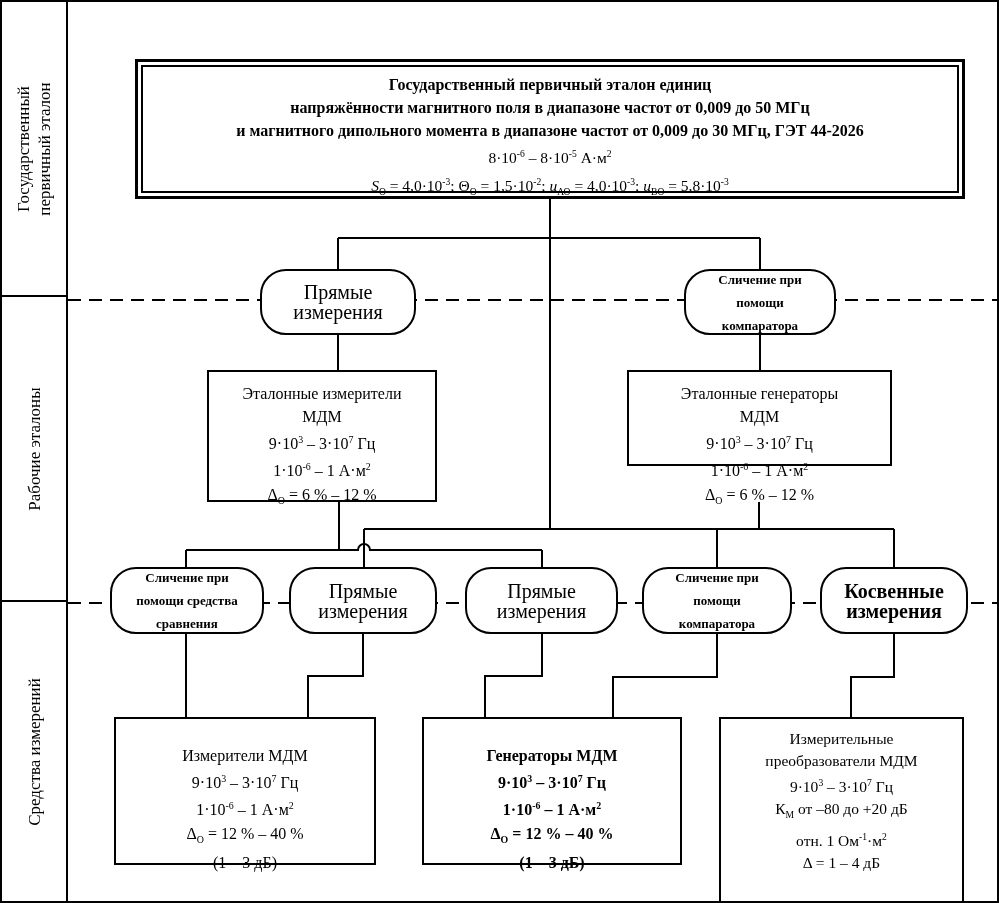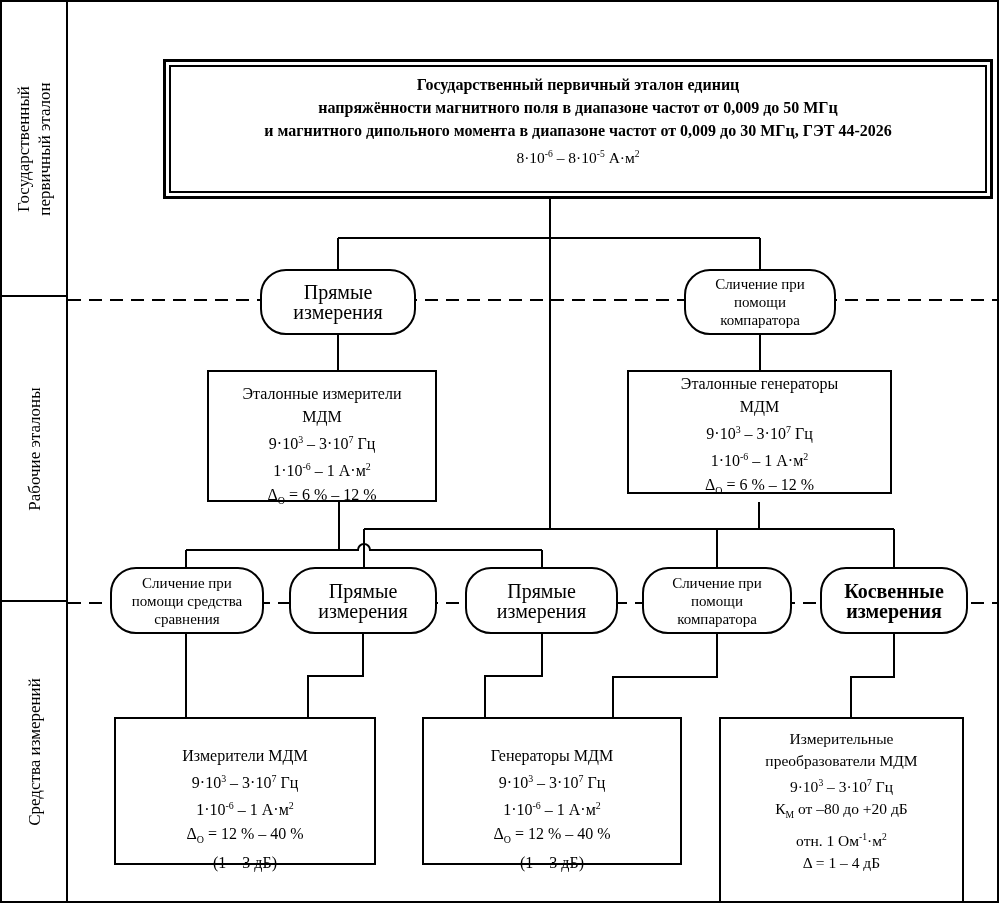--- a/index.html
+++ b/index.html
@@ -25,45 +25,45 @@
     text-align: center; white-space: pre-line;
     font-size: 17px; line-height: 21px;
   }
   #side1 { top: 0; height: 295px; border-bottom: 2px solid #000; }
   #side2 { top: 295px; height: 305px; border-bottom: 2px solid #000; }
   #side3 { top: 600px; height: 299px; }
 
   .node { position: absolute; background: #fff; border: 2px solid #000; z-index: 1; text-align: center; }
 
   
-  #primary-box { left: 133px; top: 57px; width: 830px; height: 140px; border-width: 3px; padding: 3px; margin-left: 28px; }
+  #primary-box { left: 133px; top: 57px; width: 830px; height: 140px; border-width: 3px; padding: 3px; }
   #primary-inner { width: 100%; height: 100%; border: 2px solid #000; padding-top: 6px; }
   .ptitle { font-weight: bold; font-size: 16px; line-height: 23px; white-space: pre-line; }
   .pformula { font-size: 15.5px; line-height: 24px; }
 
   
   .oval { border-radius: 26px; display: flex; align-items: center; justify-content: center; white-space: pre-line; }
   .oval.l2 { font-size: 20px; line-height: 20px; }
-  .oval.l3 { font-size: 15px; line-height: 18px; }
+  .oval.l3 { font-size: 13px; line-height: 23px; font-weight: bold; }
 
   #oval-t1 { left: 258px; top: 267px; width: 156px; height: 66px; }
   #oval-t2 { left: 682px; top: 267px; width: 152px; height: 66px; }
 
   #oval-m1 { left: 108px; top: 565px; width: 154px; height: 67px; }
   #oval-m2 { left: 287px; top: 565px; width: 148px; height: 67px; }
   #oval-m3 { left: 463px; top: 565px; width: 153px; height: 67px; }
   #oval-m4 { left: 640px; top: 565px; width: 150px; height: 67px; }
   #oval-m5 { left: 818px; top: 565px; width: 148px; height: 67px; font-weight: bold; }
 
   
   .rect { font-size: 16px; line-height: 23px; }
   #rect-w1 { left: 205px; top: 368px; width: 230px; height: 132px; padding-top: 10px; }
-  #rect-w2 { left: 625px; top: 368px; width: 265px; height: 124px; }
+  #rect-w2 { left: 625px; top: 368px; width: 265px; height: 96px; padding-top: 10px; }
   #rect-b1 { left: 112px; top: 715px; width: 262px; height: 148px; padding-top: 25px; }
-  #rect-b2 { left: 420px; top: 715px; width: 260px; height: 148px; padding-top: 25px; }
+  #rect-b2 { left: 420px; top: 715px; width: 260px; height: 148px; padding-top: 25px; font-weight: bold; }
   #rect-b3 { left: 717px; top: 715px; width: 245px; height: 188px; padding-top: 9px; font-size: 15.5px; line-height: 22px; }
 
   sup, sub { font-size: 0.62em; }
 </style>
 </head>
 <body>
 
 <div id="canvas">
 
   <svg id="wires" width="999" height="903" viewBox="0 0 999 903">
@@ -108,20 +108,21 @@
       <div class="rot" style="width:285px">Средства измерений</div>
     </div>
   </div>
 
   <div class="node" id="primary-box">
     <div id="primary-inner">
       <div class="ptitle">Государственный первичный эталон единиц
 напряжённости магнитного поля в диапазоне частот от 0,009 до 50 МГц
 и магнитного дипольного момента в диапазоне частот от 0,009 до 30 МГц, ГЭТ 44-2026</div>
       <div class="pformula">8·10<sup>-6</sup> – 8·10<sup>-5</sup> А·м<sup>2</sup></div>
+      <div class="pformula"><i>S</i><sub>О</sub> = 4,0·10<sup>-3</sup>; Θ<sub>О</sub> = 1,5·10<sup>-2</sup>; <i>u</i><sub>АО</sub> = 4,0·10<sup>-3</sup>; <i>u</i><sub>ВО</sub> = 5,8·10<sup>-3</sup></div>
     </div>
   </div>
 
   <div class="node oval l2" id="oval-t1">
     <span>Прямые
 измерения</span>
   </div>
   <div class="node oval l3" id="oval-t2">
     <span>Сличение при
 помощи

